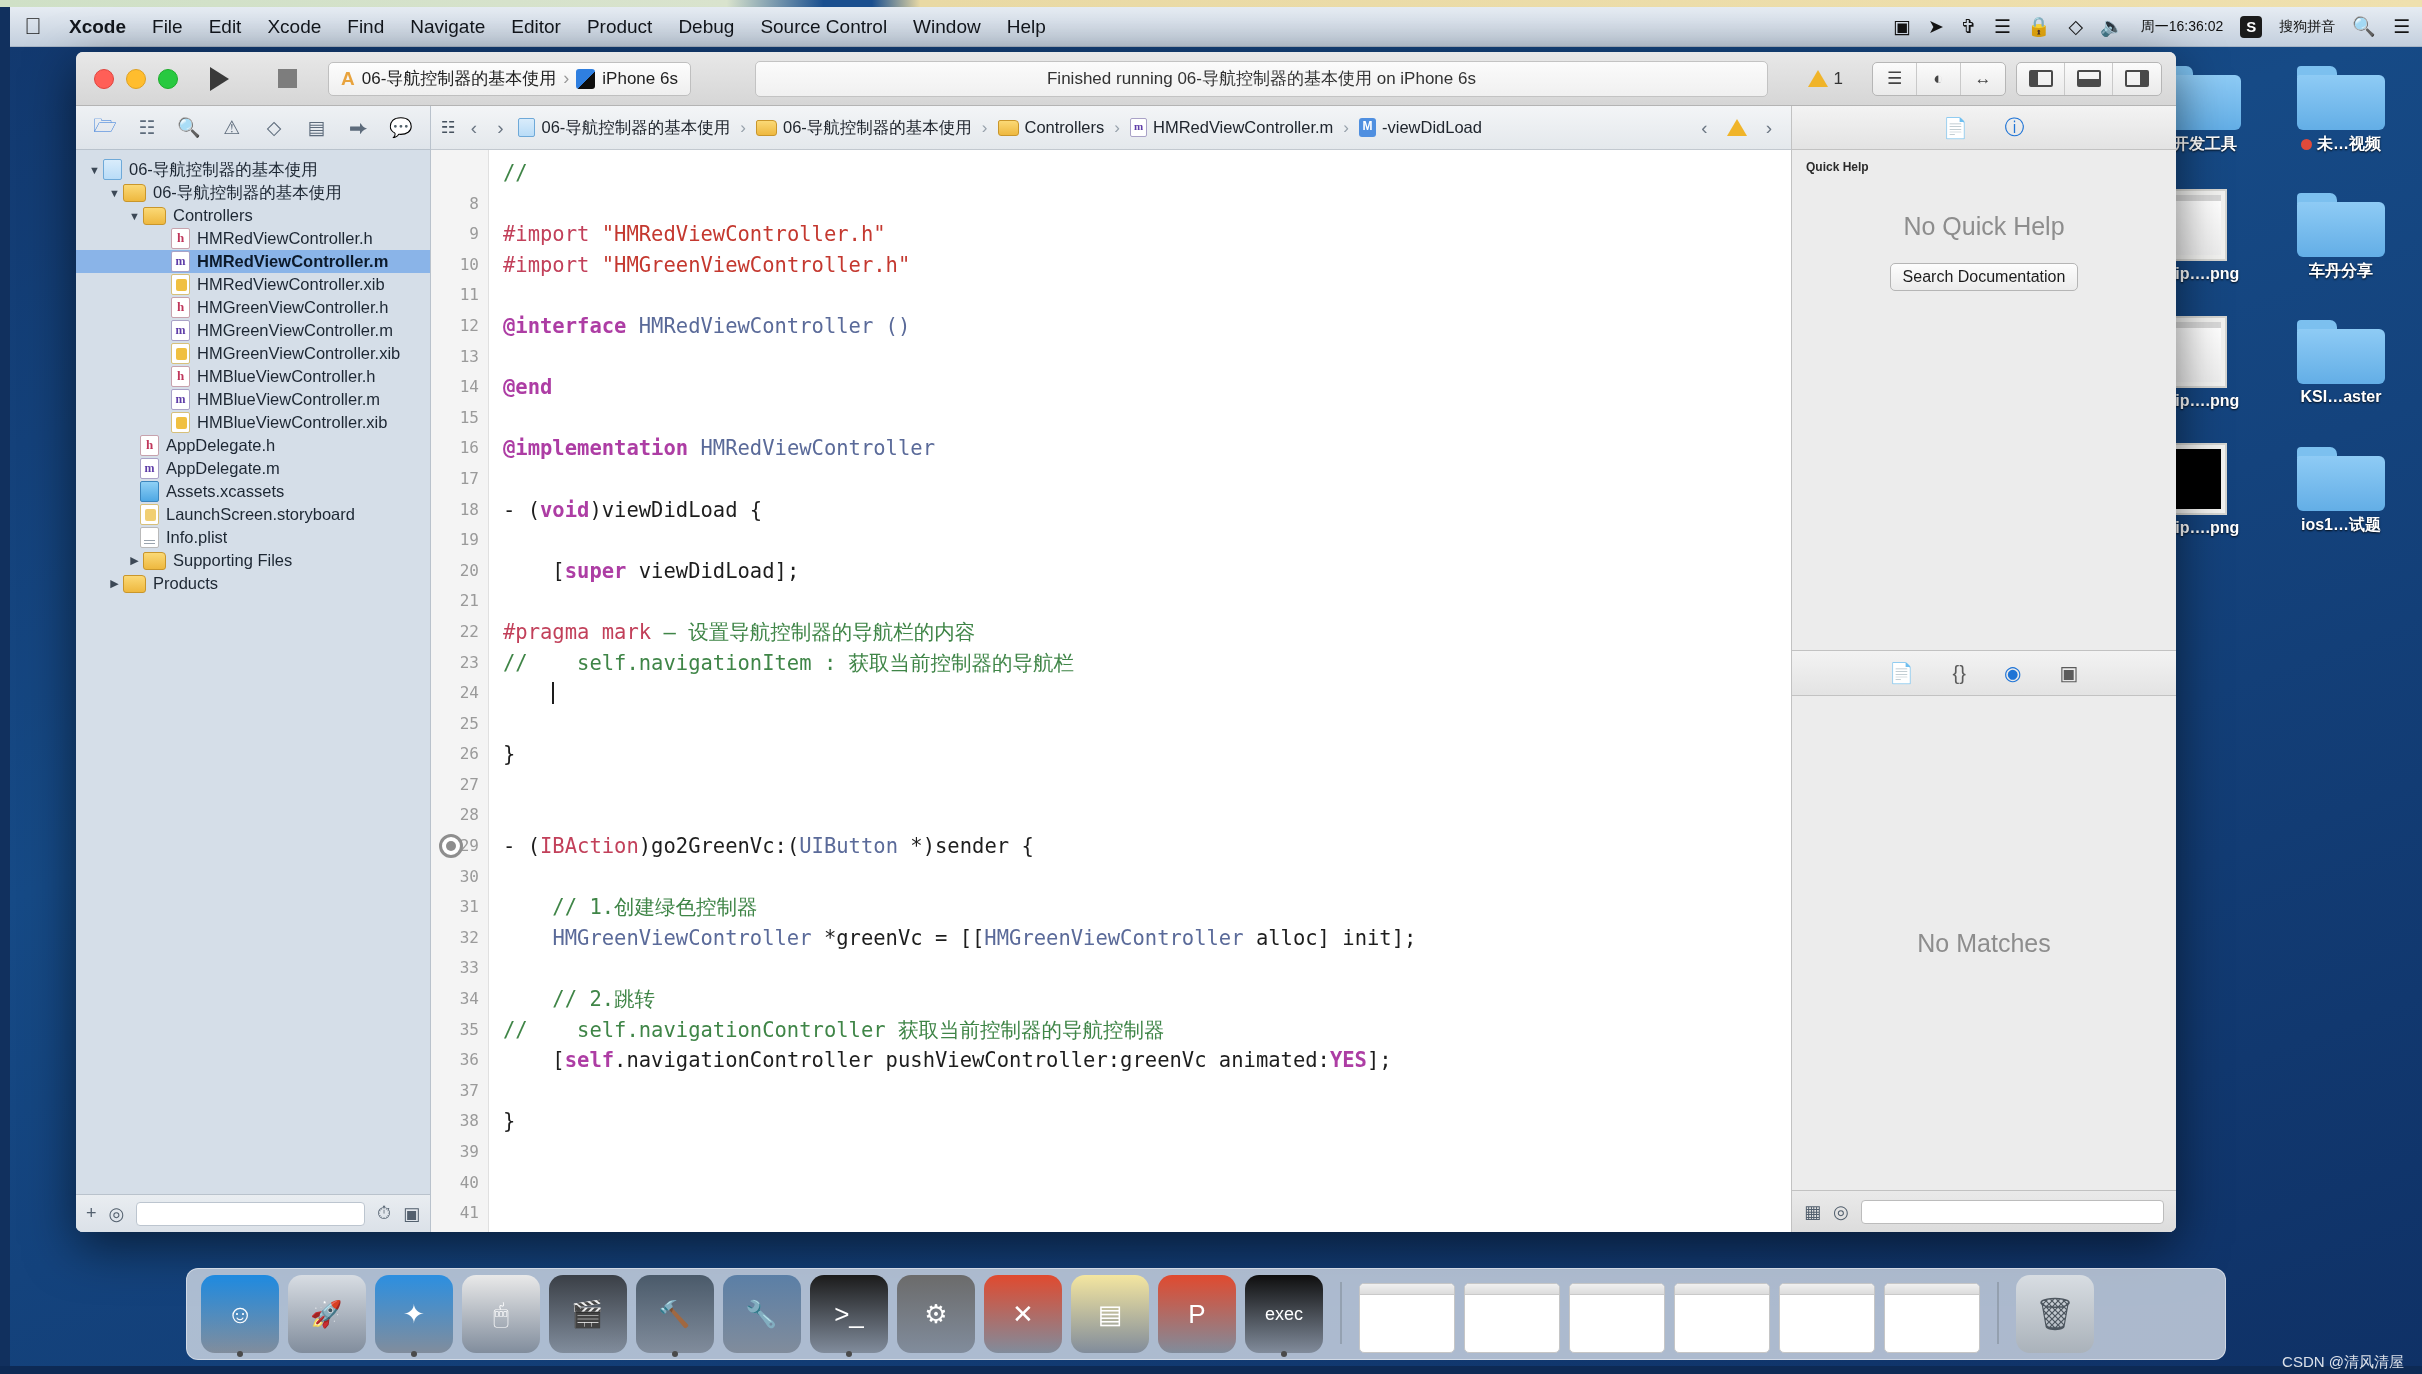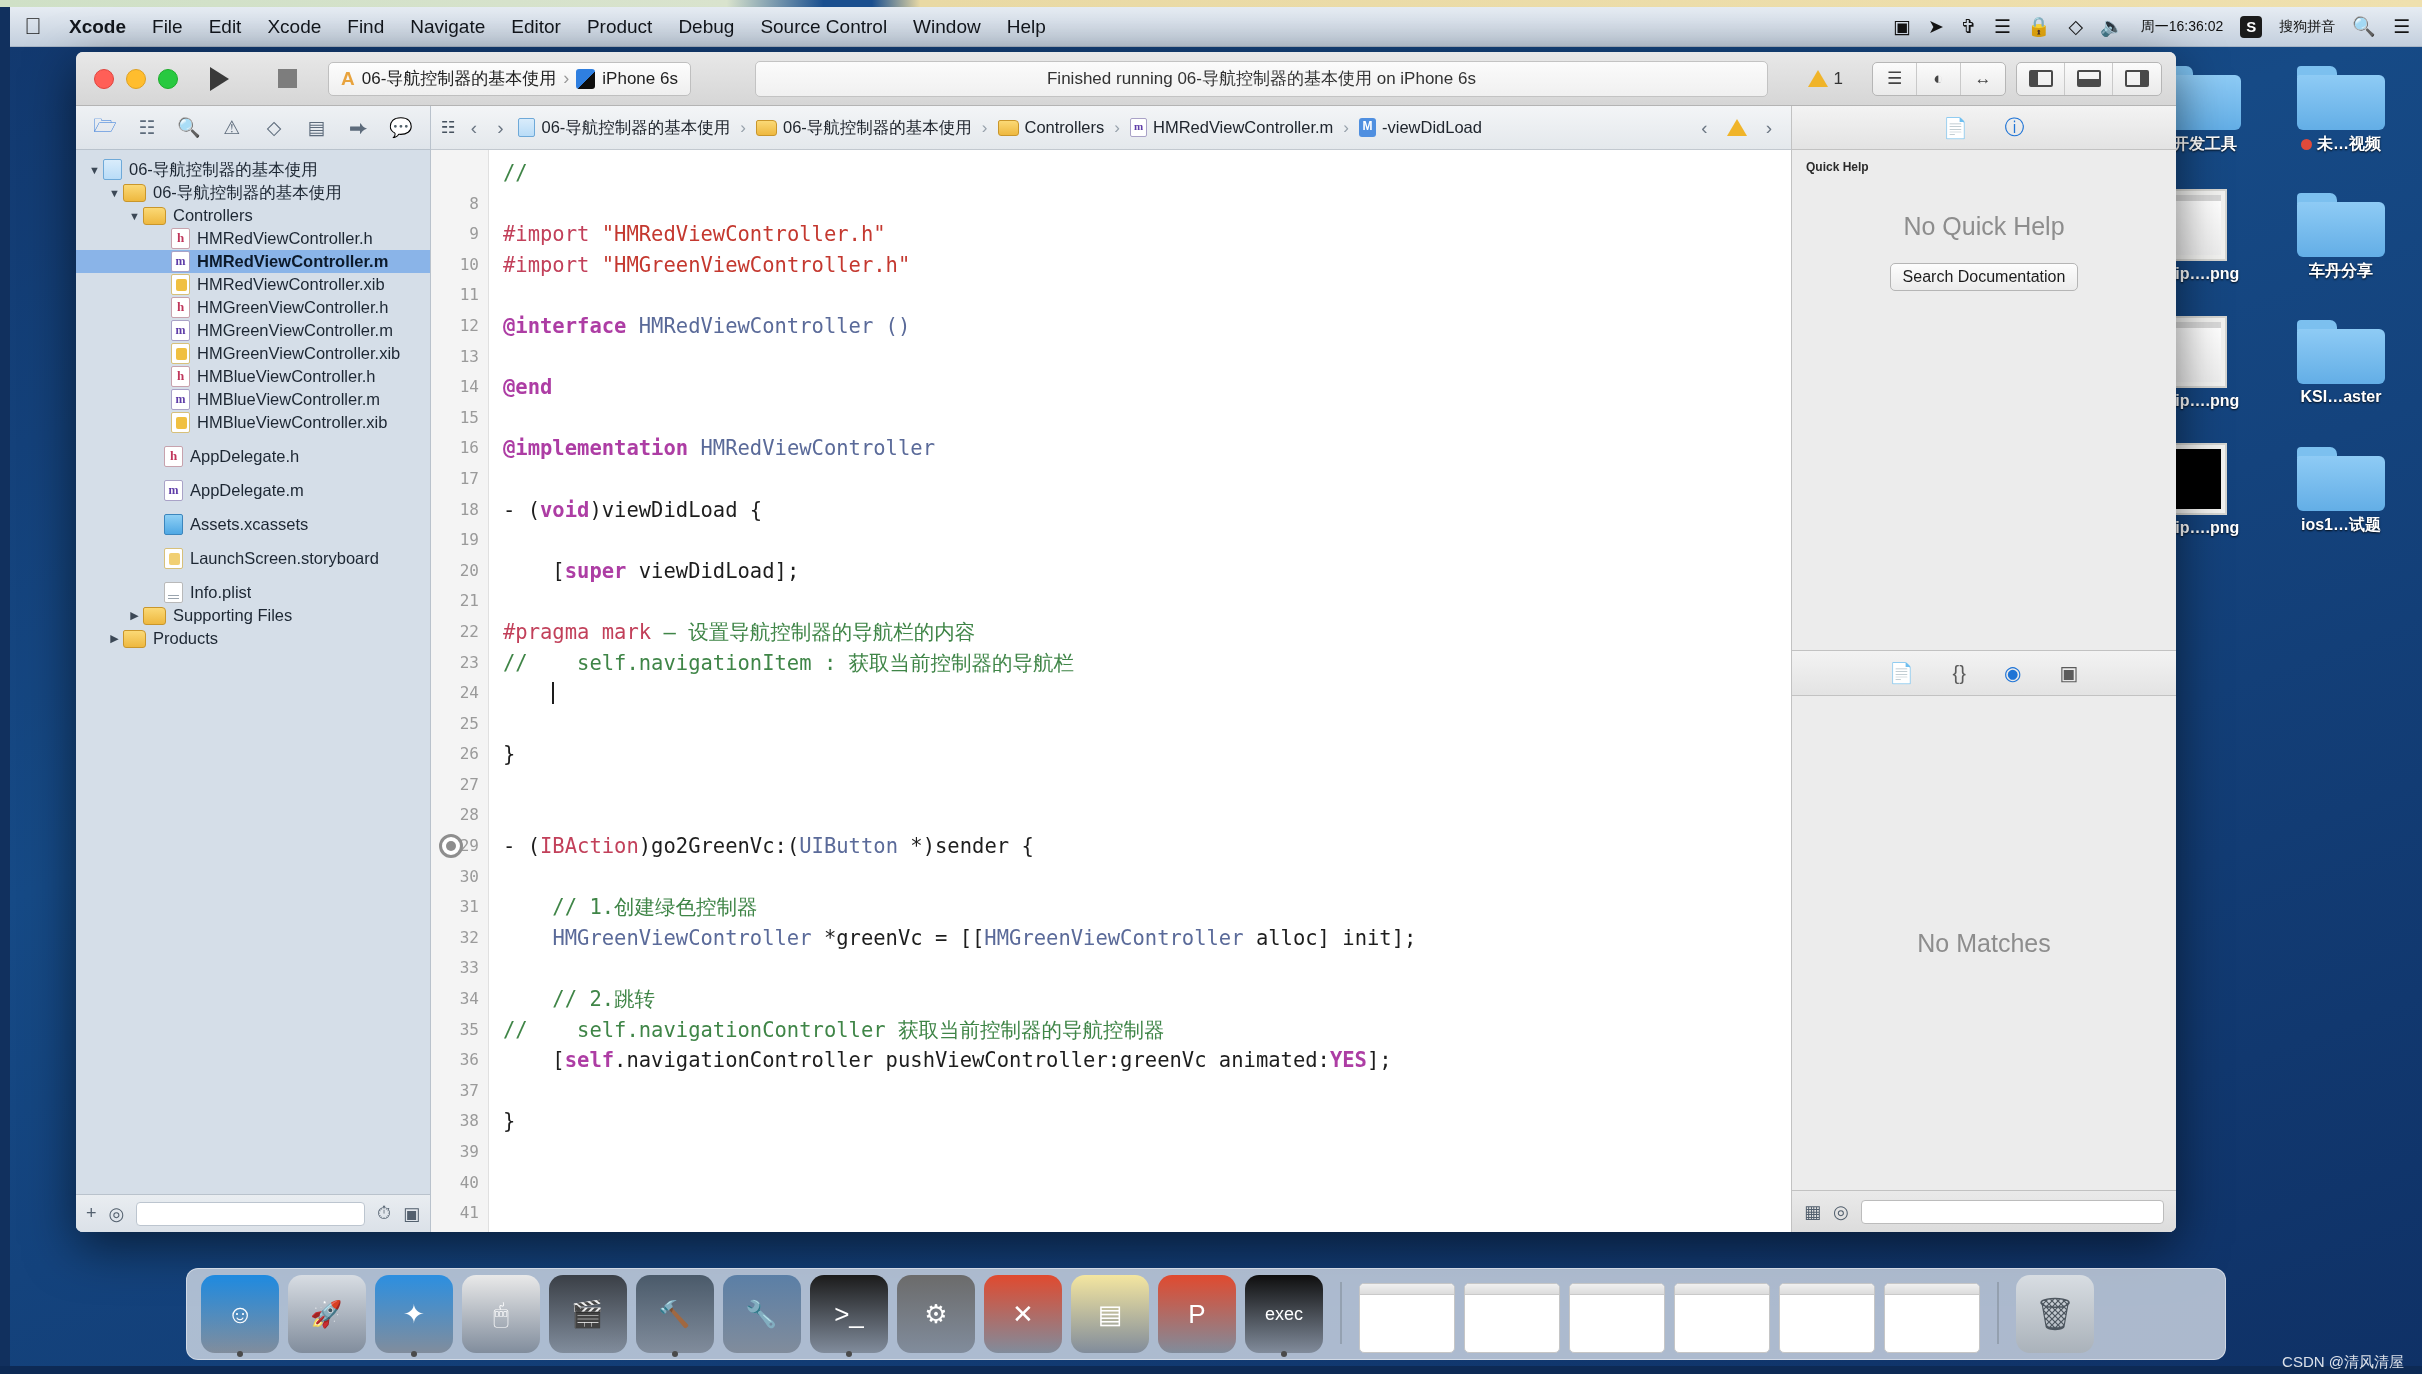--- a/index.html
+++ b/index.html
@@ -127,21 +127,21 @@
     background:#f0c040;border-radius:2px;}
   .ficon.assets{background:linear-gradient(180deg,#8fd0f5,#4fa8e4);border:1px solid #3c86bd;}
   .ficon.story{background:#fff;border:1px solid #d7c07a;}
   .ficon.story::after{content:"";position:absolute;left:4px;top:4px;width:11px;height:12px;
     background:#f1cf72;border-radius:2px;}
   .ficon.plist{background:#fff;border:1px solid #b9b9b9;}
   .ficon.plist::after{content:"";position:absolute;left:3px;top:12px;right:3px;height:5px;
     background:repeating-linear-gradient(180deg,#9aa4ae 0 1px,transparent 1px 3px);}
   .tlabel{overflow:hidden;text-overflow:ellipsis;}
   .ind1{padding-left:10px;} .ind2{padding-left:30px;} .ind3{padding-left:50px;}
-  .ind4{padding-left:78px;} .ind5{padding-left:71px;margin-top:11px;}
+  .ind4{padding-left:78px;} .ind5{padding-left:47px;}
   #navfooter{height:38px;background:linear-gradient(180deg,#e9edf1,#dbe1e8);
     border-top:1px solid #b9c2cc;display:flex;align-items:center;padding:0 10px;gap:12px;}
   .nf-ic{font-size:18px;color:#53606e;}
   .nf-field{flex:1;height:24px;background:#fff;border:1px solid #bcc5cf;border-radius:4px;}
 
   
   #editorcol{flex:1;display:flex;flex-direction:column;min-width:0;background:#fff;}
   #jumpbar{height:44px;background:linear-gradient(180deg,#f3f5f7,#e4e8ec);
     border-bottom:1px solid #c2c8cf;display:flex;align-items:center;padding:0 10px;gap:10px;font-size:16.5px;color:#20262e;}
   .jb-ic{display:flex;align-items:center;justify-content:center;color:#46525f;}

